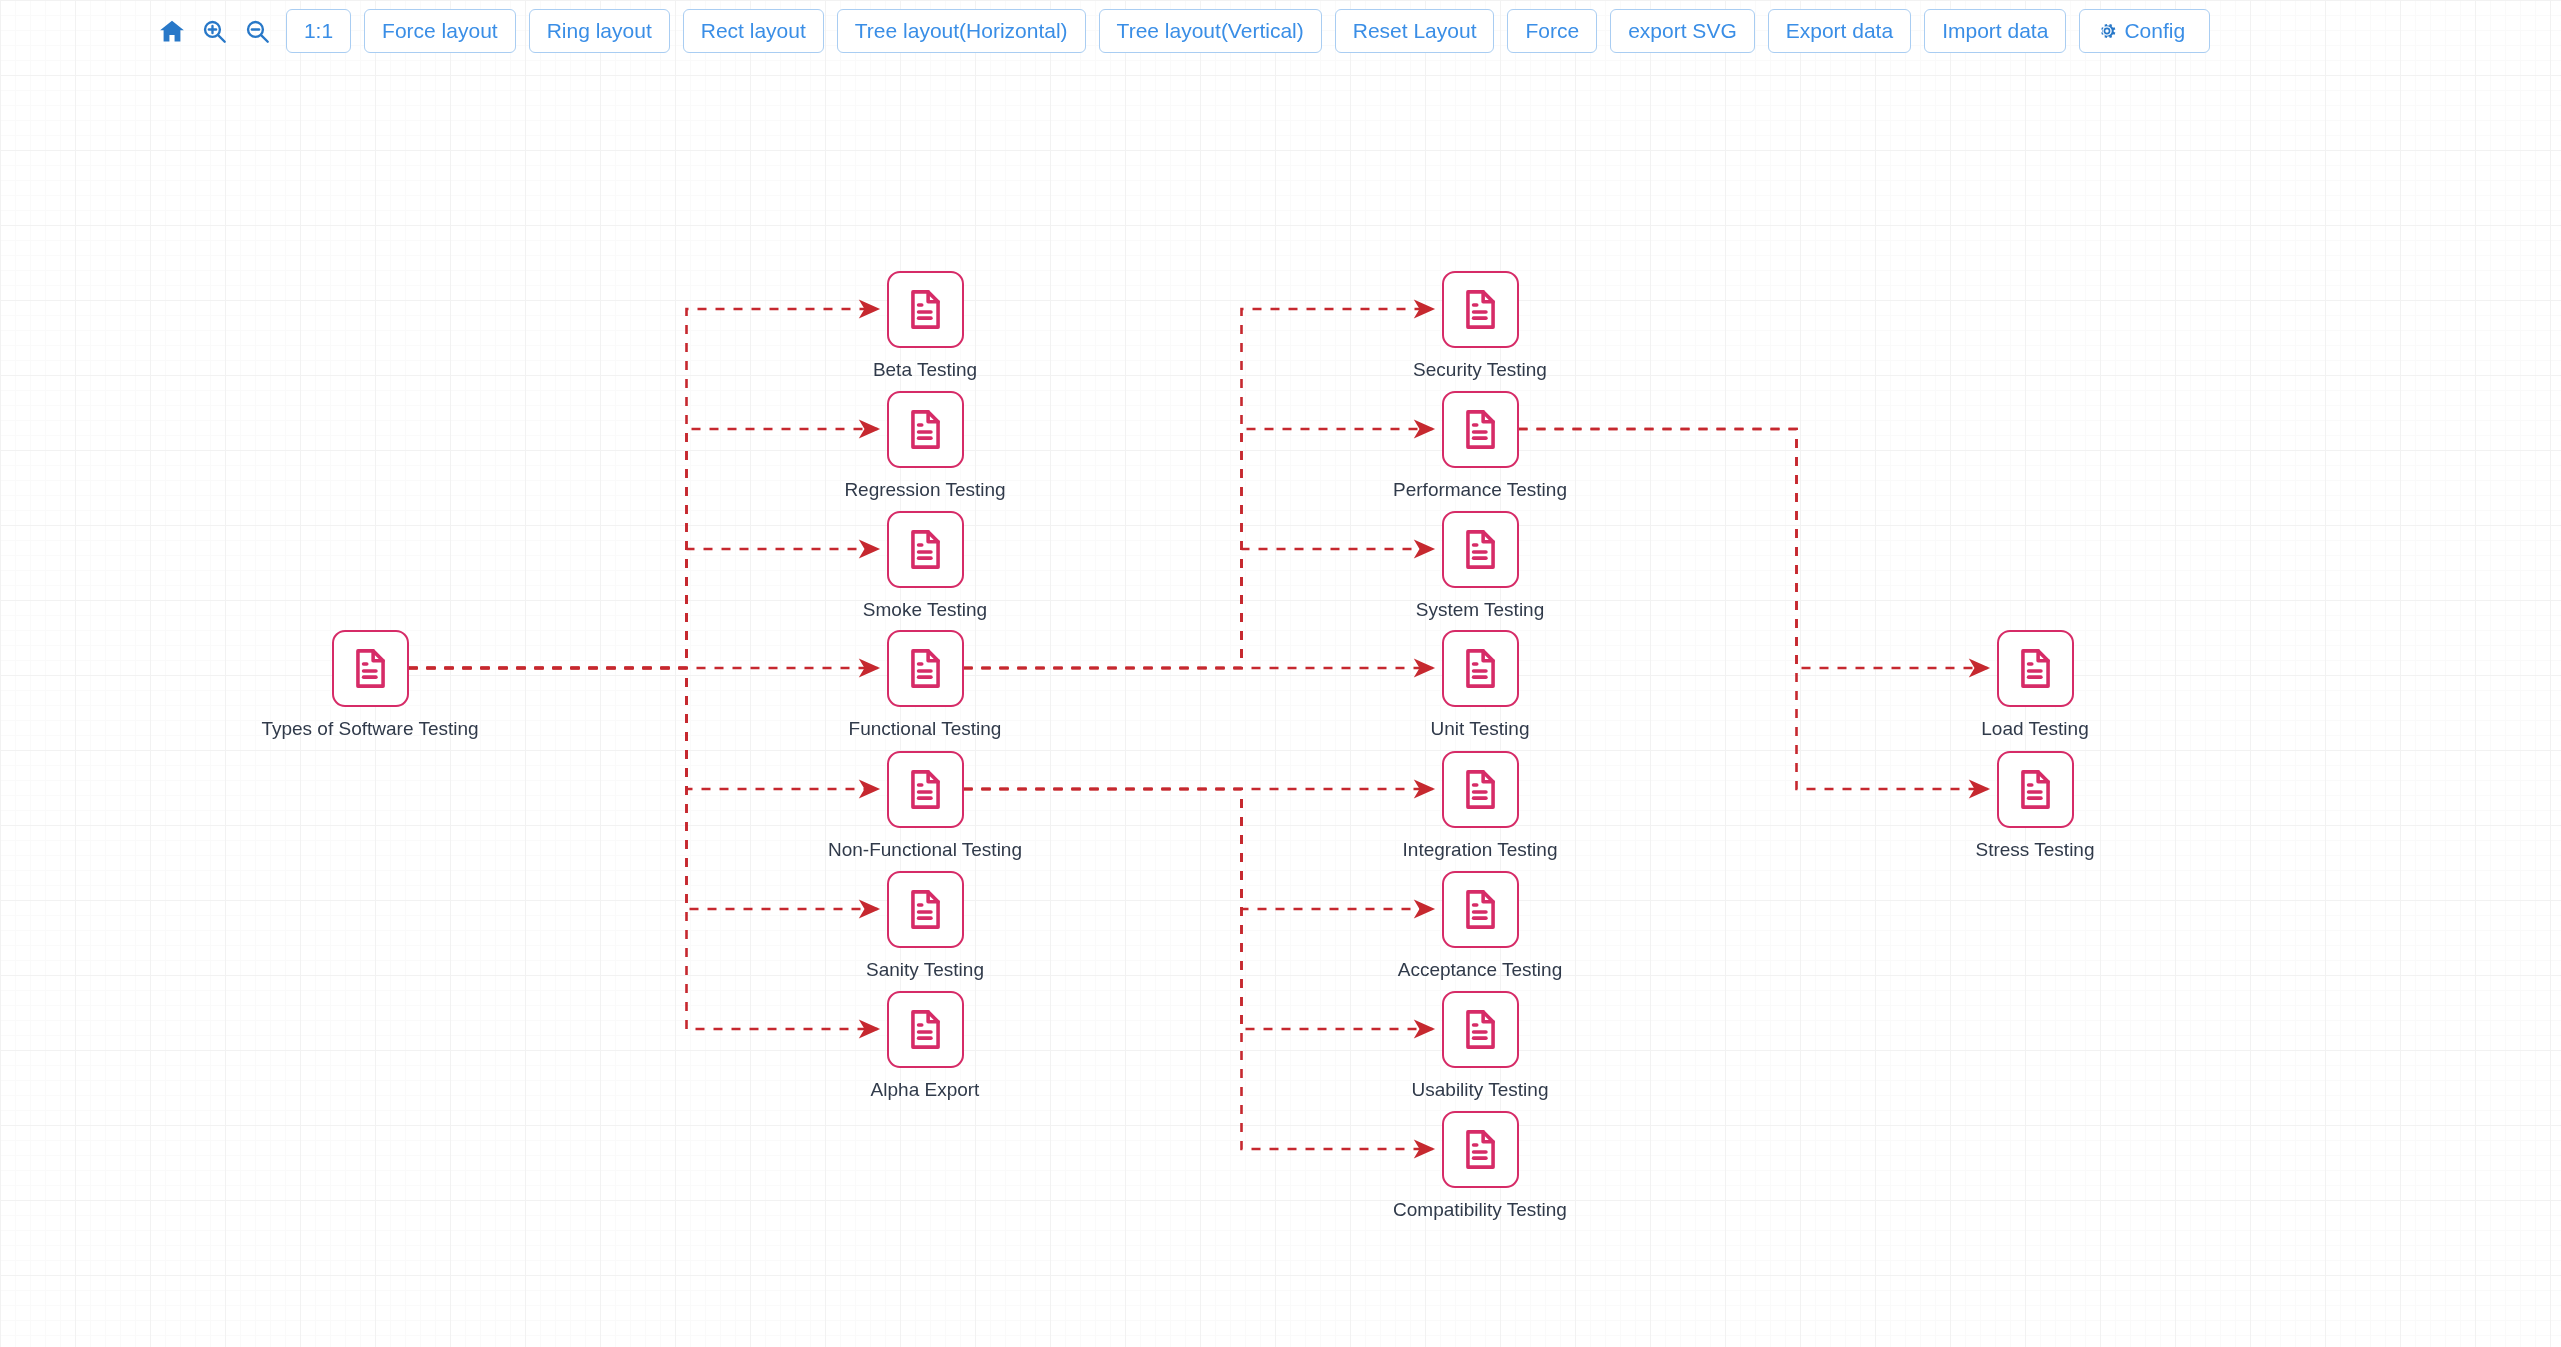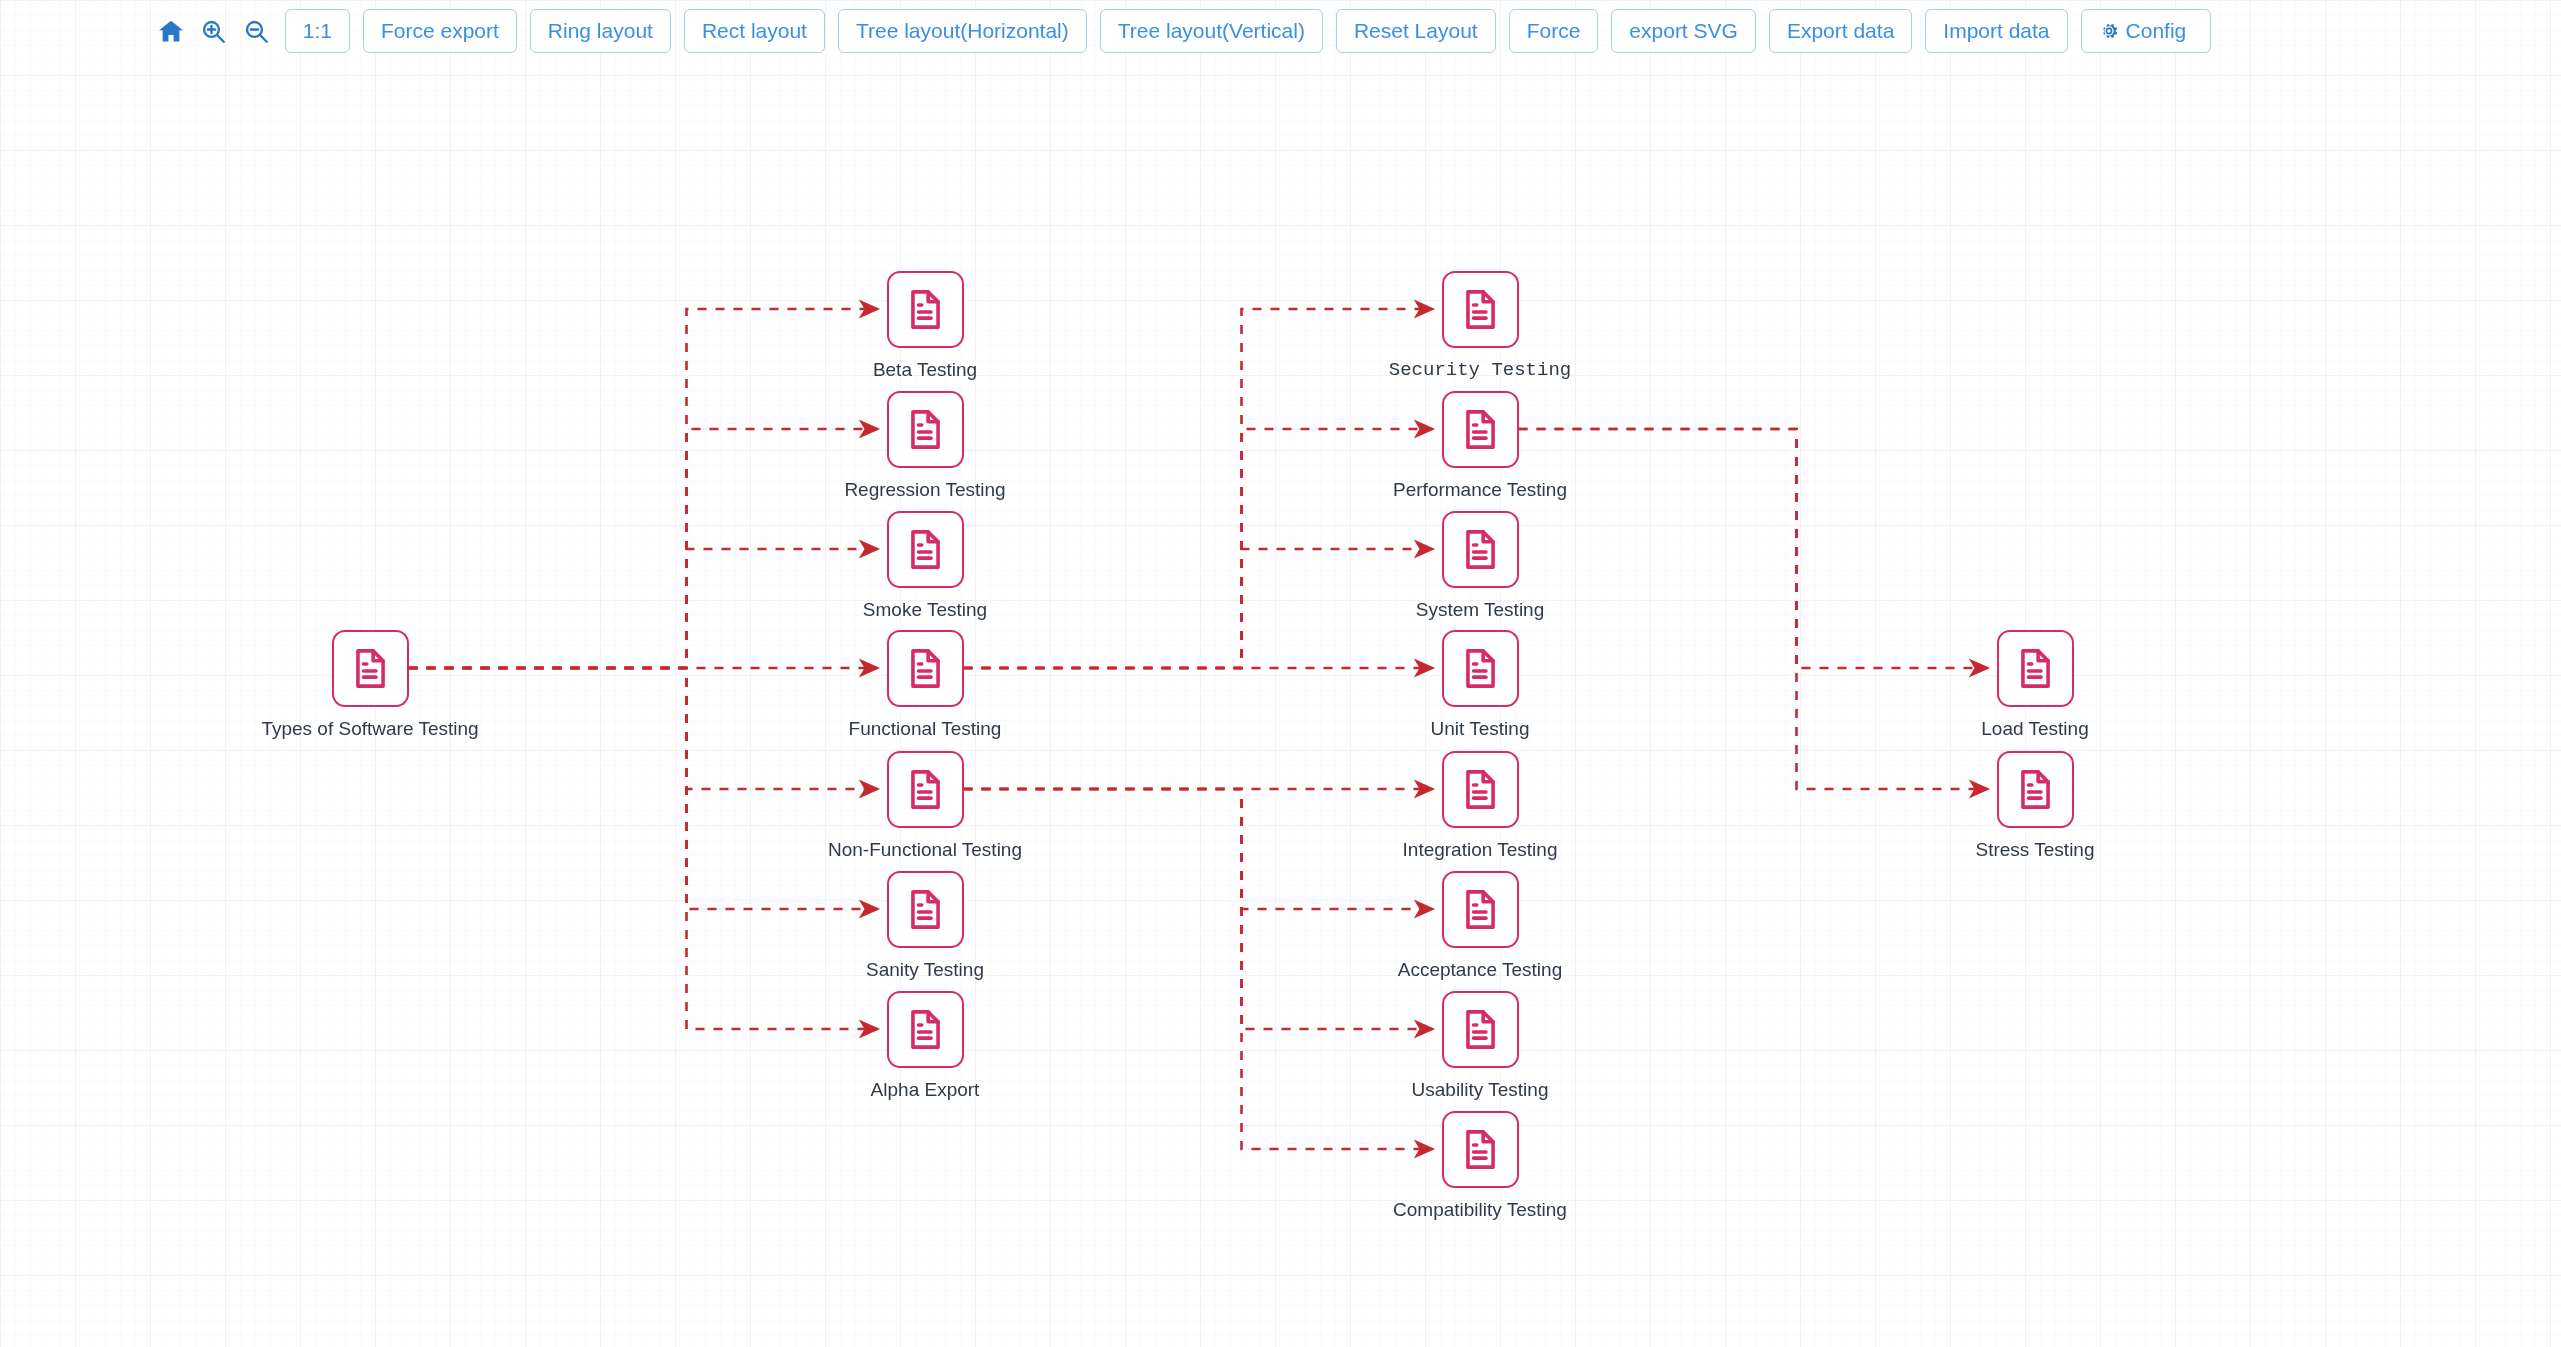--- a/index.html
+++ b/index.html
@@ -131,21 +131,21 @@
 
     <span class="tb-icon" title="zoom out">
       <svg width="27" height="27" viewBox="0 0 24 24" fill="none" stroke="currentColor" stroke-width="2.1" stroke-linecap="round" aria-hidden="true">
         <circle cx="10.2" cy="10.2" r="6.6"></circle>
         <line x1="15.2" y1="15.2" x2="21.1" y2="21.1"></line>
         <line x1="7.0" y1="10.2" x2="13.4" y2="10.2"></line>
       </svg>
     </span>
 
     <button class="tb-btn">1:1</button>
-    <button class="tb-btn">Force export</button>
+    <button class="tb-btn">Force layout</button>
     <button class="tb-btn">Ring layout</button>
     <button class="tb-btn">Rect layout</button>
     <button class="tb-btn">Tree layout(Horizontal)</button>
     <button class="tb-btn">Tree layout(Vertical)</button>
     <button class="tb-btn">Reset Layout</button>
     <button class="tb-btn">Force</button>
     <button class="tb-btn">export SVG</button>
     <button class="tb-btn">Export data</button>
     <button class="tb-btn">Import data</button>
 
@@ -288,21 +288,21 @@
         <span>
 <svg width="45" height="45" viewBox="0 0 24 24" fill="none" stroke="#d62b67" stroke-width="1.9" stroke-linejoin="round" stroke-linecap="round">
   <path d="M5.3 2.6h8.1l5.3 5.3v13.5H5.3z"></path>
   <path d="M13.4 2.6v5.3h5.3"></path>
   <line x1="8.3" y1="9.6" x2="10.0" y2="9.6"></line>
   <line x1="8.3" y1="13.3" x2="14.9" y2="13.3"></line>
   <line x1="8.3" y1="16.6" x2="14.9" y2="16.6"></line>
 </svg>
         </span>
       </div>
-      <div class="node-label" style="left: 1480px; top: 358.5px; font-family: Liberation Mono, monospace;">Security Testing</div>
+      <div class="node-label" style="left: 1480px; top: 358.5px;">Security Testing</div>
       <div class="node" style="left: 1441.5px; top: 390.5px;">
         <span>
 <svg width="45" height="45" viewBox="0 0 24 24" fill="none" stroke="#d62b67" stroke-width="1.9" stroke-linejoin="round" stroke-linecap="round">
   <path d="M5.3 2.6h8.1l5.3 5.3v13.5H5.3z"></path>
   <path d="M13.4 2.6v5.3h5.3"></path>
   <line x1="8.3" y1="9.6" x2="10.0" y2="9.6"></line>
   <line x1="8.3" y1="13.3" x2="14.9" y2="13.3"></line>
   <line x1="8.3" y1="16.6" x2="14.9" y2="16.6"></line>
 </svg>
         </span>

